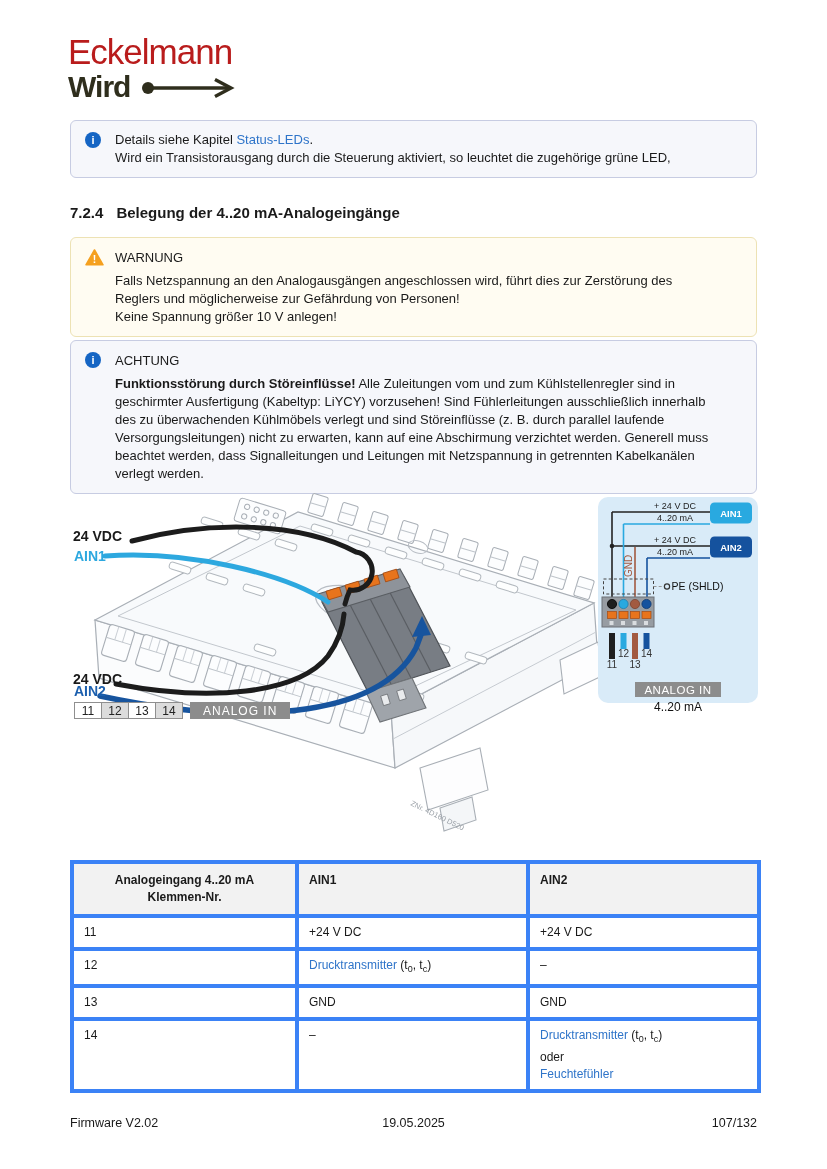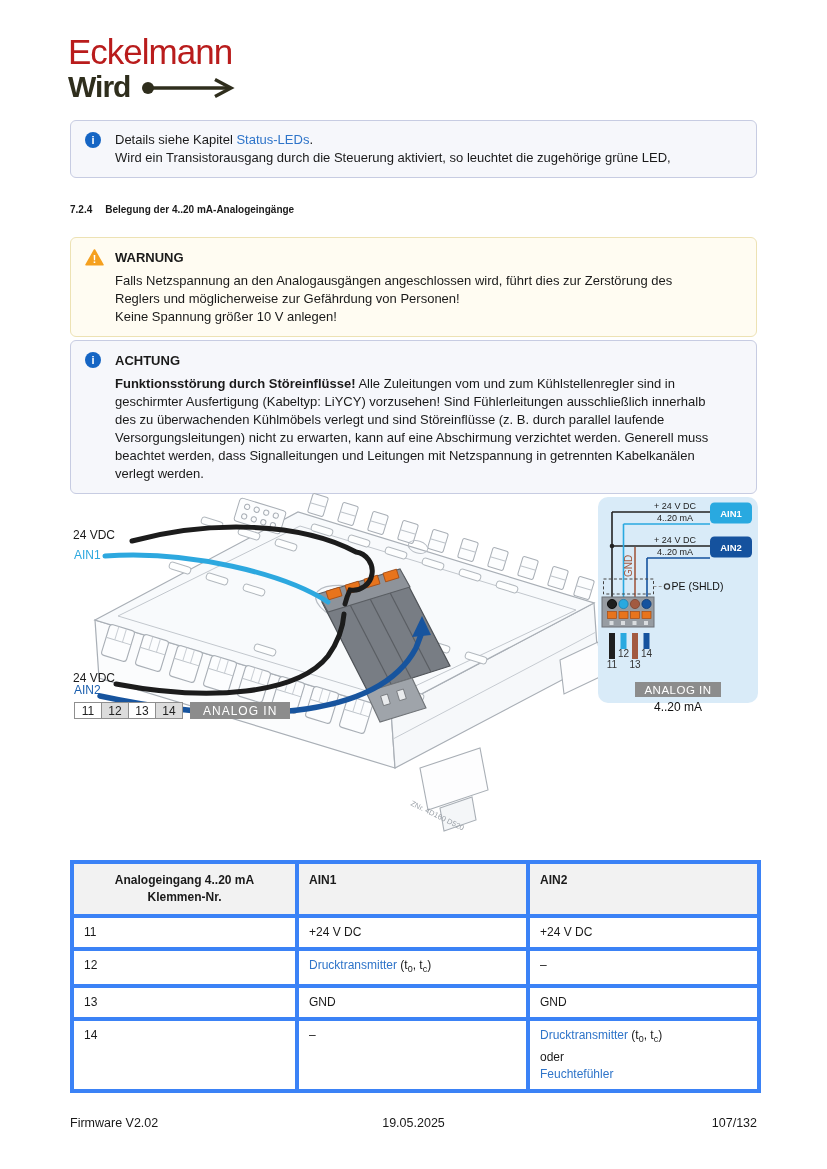--- a/index.html
+++ b/index.html
@@ -14,33 +14,33 @@
   .logo-line2 { font-size:30px; font-weight:bold; color:#2F2E1D; letter-spacing:-1px; display:inline-block; margin-top:3px; vertical-align:middle; }
   .logo-arrow { vertical-align:middle; margin-left:10px; margin-top:4px; }
 
   
   .box { width:687px; border-radius:6px; border:1px solid; padding:10px 14px; font-size:13px; line-height:18px; }
   .notebox { background:#F6F7FB; border-color:#C7CCE2; }
   .warnbox { background:#FFFCF2; border-color:#EDE2B4; }
   .box-row { display:flex; }
   .icon-col { flex:0 0 30px; padding-top:1px; }
   .text-col { flex:1; max-width:605px; }
-  .box-title { font-weight:bold; font-size:13px; margin-bottom:5px; margin-top:1px; }
+  .box-title { font-weight:normal; font-size:13px; margin-bottom:5px; margin-top:1px; }
   .info-icon { width:16px; height:16px; border-radius:50%; background:#1565C4; color:#fff; font-weight:bold;
                font-size:11px; display:flex; align-items:center; justify-content:center; }
   .blk { display:block; }
   .link { color:#2E74C9; cursor:pointer; text-decoration:none; }
 
   
-  .heading { left:70px; top:204px; font-size:10px; font-weight:bold; display:flex; }
+  .heading { left:70px; top:204px; font-size:15px; font-weight:bold; display:flex; }
   .heading .num { margin-right:13px; }
 
   
   .figure { left:70px; top:490px; width:687px; height:370px; }
-  .fig-label { position:absolute; font-size:12px; }
+  .fig-label { position:absolute; font-size:14px;font-weight:bold; }
   .lab-black { color:#1a1a1a; }
   .lab-cyan { color:#2DA8DF; }
   .lab-blue { color:#1B5FAE; }
   .tstrip { position:absolute; left:4px; top:212px; display:flex; height:17px; font-size:12px; }
   .tcell { width:28px; border:1px solid #8F8F8F; margin-right:-1px; background:#fff; color:#222;
            display:flex; align-items:center; justify-content:center; }
   .tcell.alt { background:#DCDCDC; }
   .tlabel { background:#8C8C8C; color:#fff; padding:0 13px; margin-left:8px; letter-spacing:1px;
             display:flex; align-items:center; }
   .panel { position:absolute; left:528px; top:7px; width:160px; height:206px; background:#D9EBF8; border-radius:10px; }

